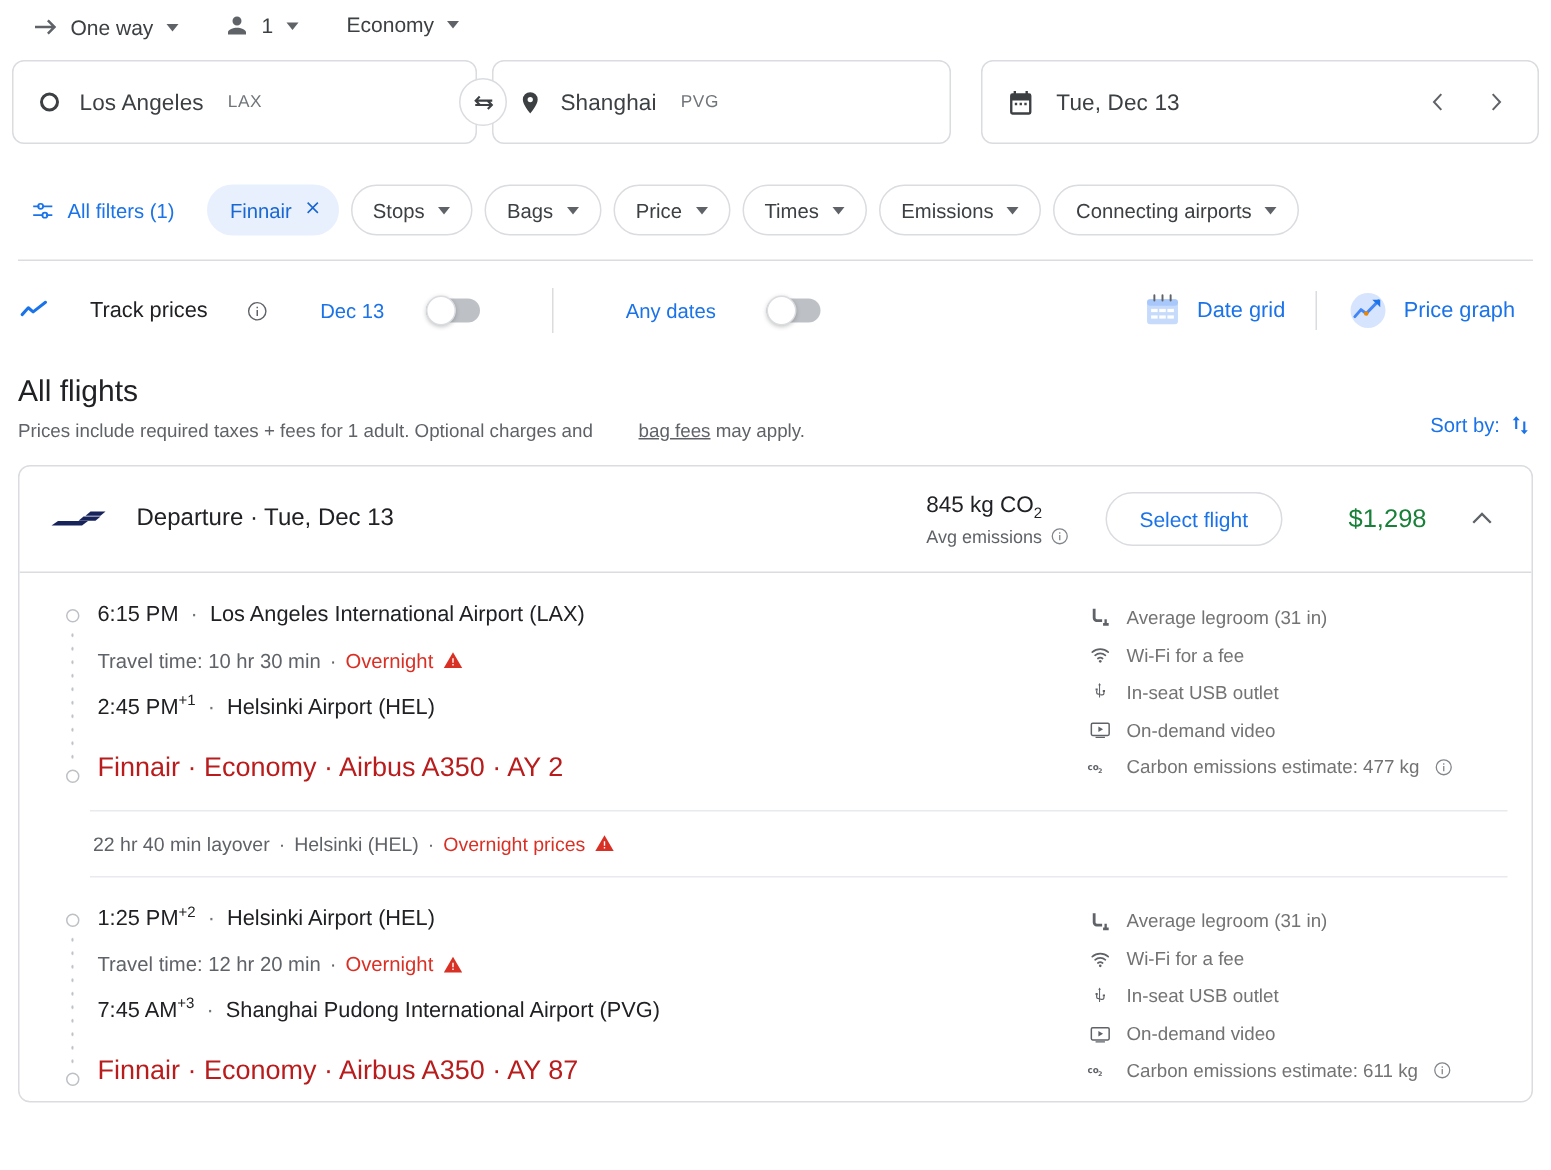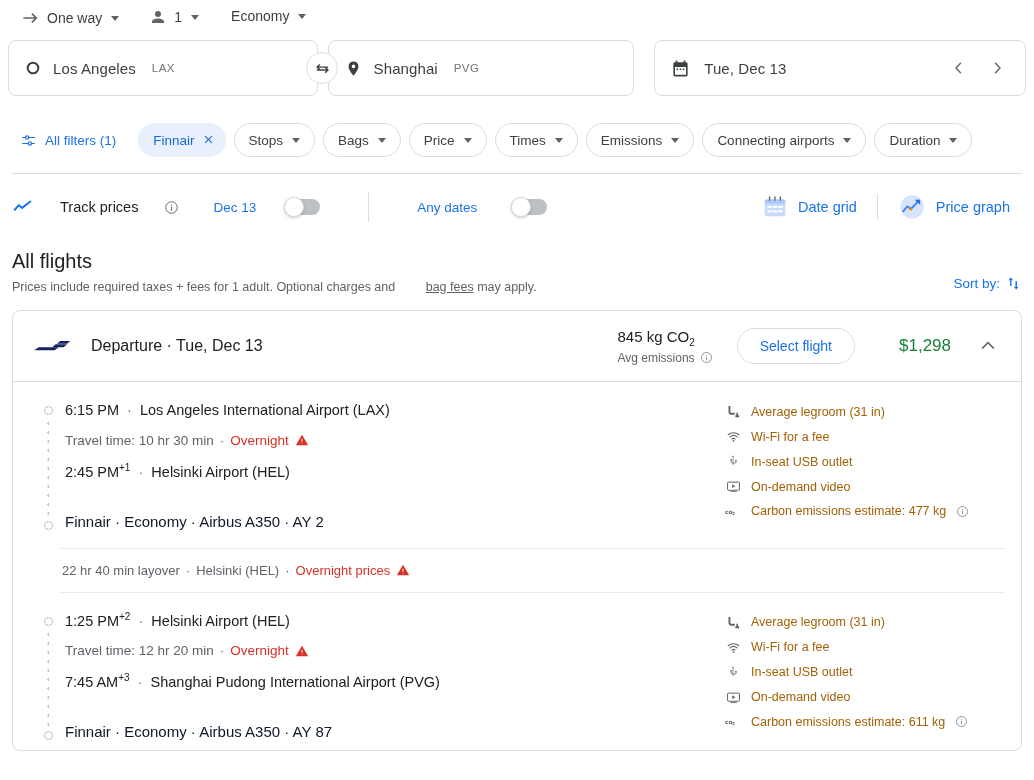--- a/index.html
+++ b/index.html
@@ -201,30 +201,30 @@
   }
   .leg-body { flex: 1; padding-left: 2px; }
   .leg-line { font-size: 14.5px; color:#202124; line-height: 1.1; }
   .leg-mid {
     font-size: 13.5px; color:#5f6368; margin: 14px 0 14px 0;
     display:flex; align-items:center; gap:6px;
   }
   .overnight { color:#d93025; }
   .warn-tri { display:inline-flex; }
   .sup { font-size: 10px; vertical-align: super; }
-  .leg-meta { font-size: 15px; color:#0f172a; margin-top: 32px; }
+  .leg-meta { font-size: 18px; color:#b91c1c; margin-top: 20px; }
   .dotsep { color:#70757a; }
 
   .amen {
     width: 280px; padding-top: 4px;
     display:flex; flex-direction:column; gap: 10px;
   }
   .amen-item {
     display:flex; align-items:center; gap:10px;
-    font-size: 12.5px; color:#a16207;
+    font-size: 12.5px; color:#737373;
   }
   .amen-ico { width:16px; display:flex; align-items:center; justify-content:center; flex:none;}
 
   .layover-row {
     display:flex; align-items:center;
     border-top: 1px solid #e8eaed; border-bottom: 1px solid #e8eaed;
     margin: 8px 16px 0 47px;
     padding: 14px 0 14px 2px;
     font-size: 13px; color:#5f6368; gap:6px;
   }
@@ -350,24 +350,20 @@
     <div class="chip">
       <span>Times</span>
       <span class="caret"></span>
     </div>
     <div class="chip">
       <span>Emissions</span>
       <span class="caret"></span>
     </div>
     <div class="chip">
       <span>Connecting airports</span>
-      <span class="caret"></span>
-    </div>
-    <div class="chip">
-      <span>Duration</span>
       <span class="caret"></span>
     </div>
   </div>
 
   <div class="divider-line"></div>
 
   <div class="track-row">
     <div class="track-left">
       <span class="ico">
         <svg width="22" height="22" viewBox="0 0 24 24">

